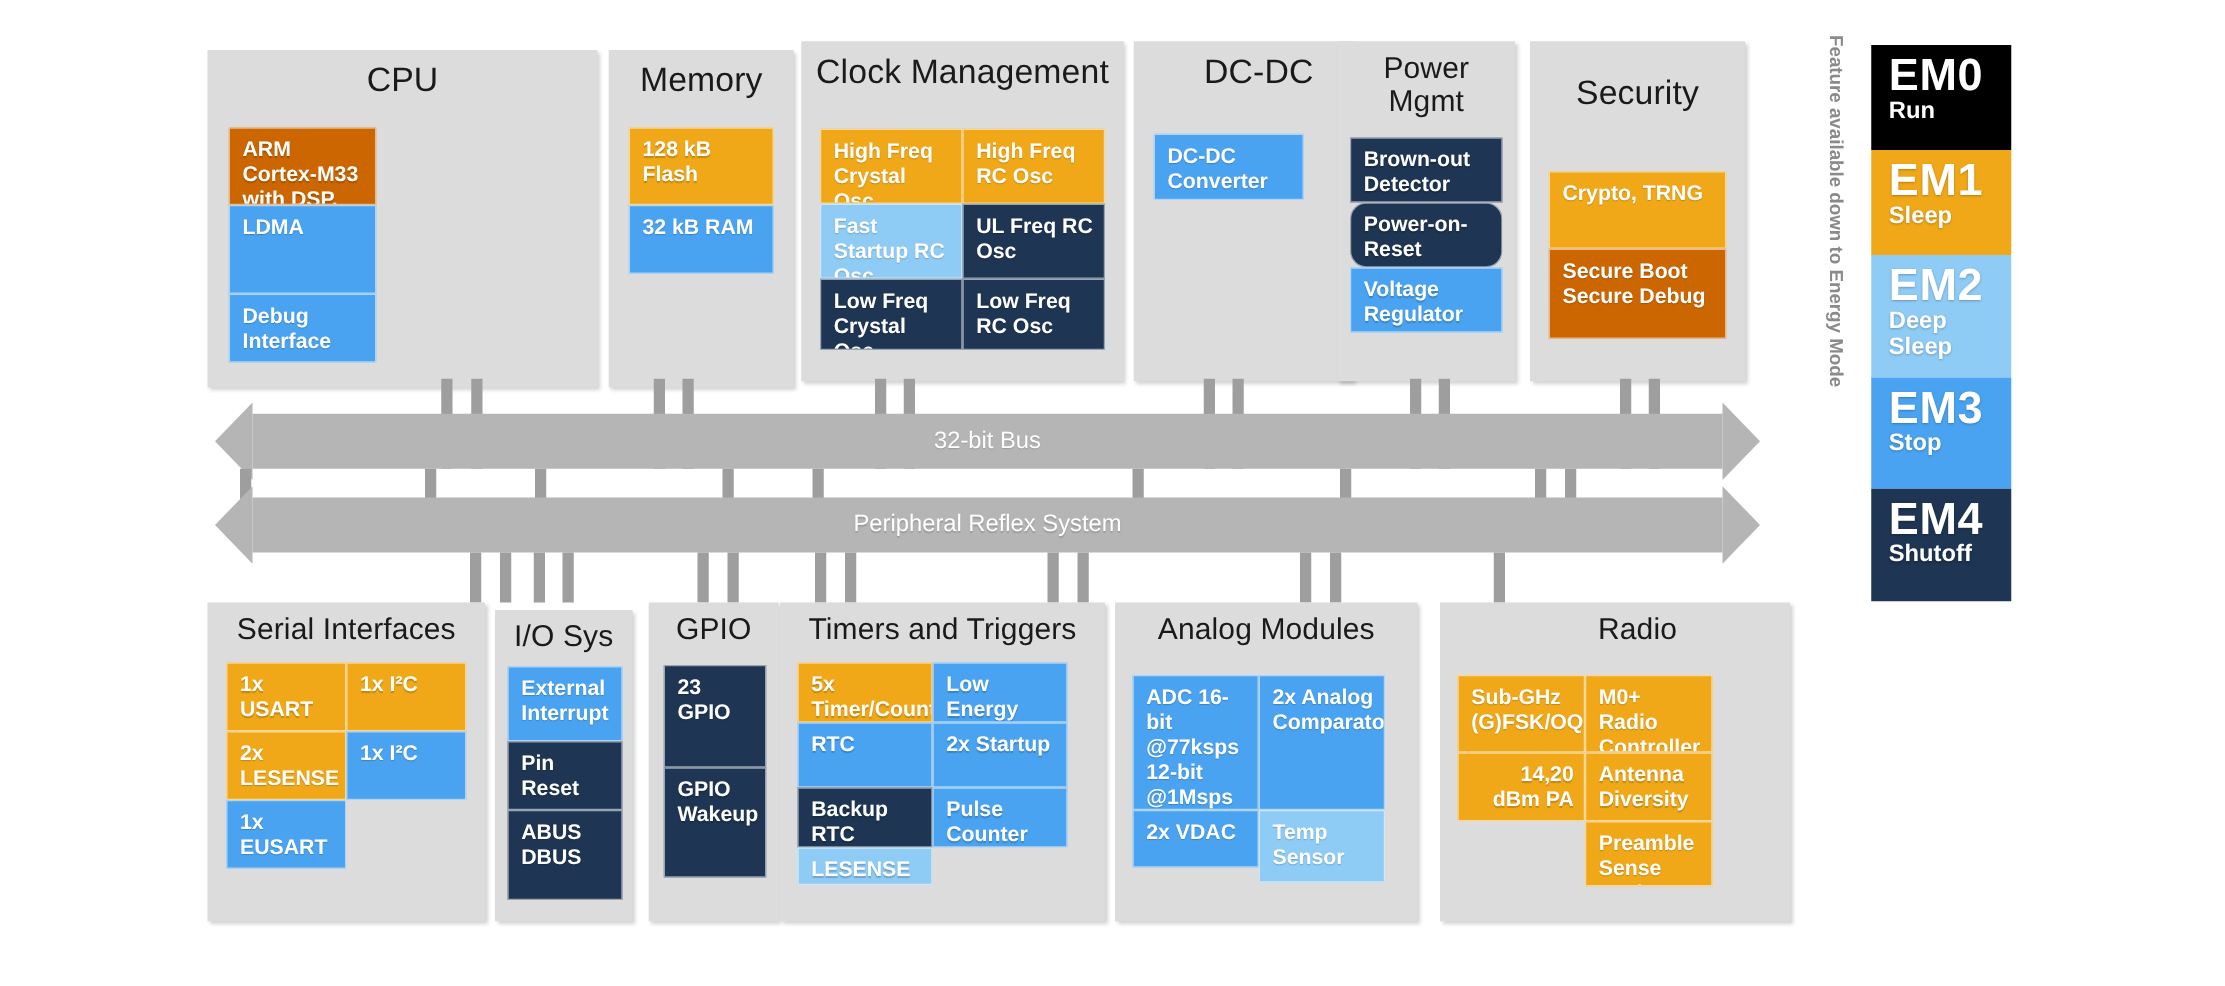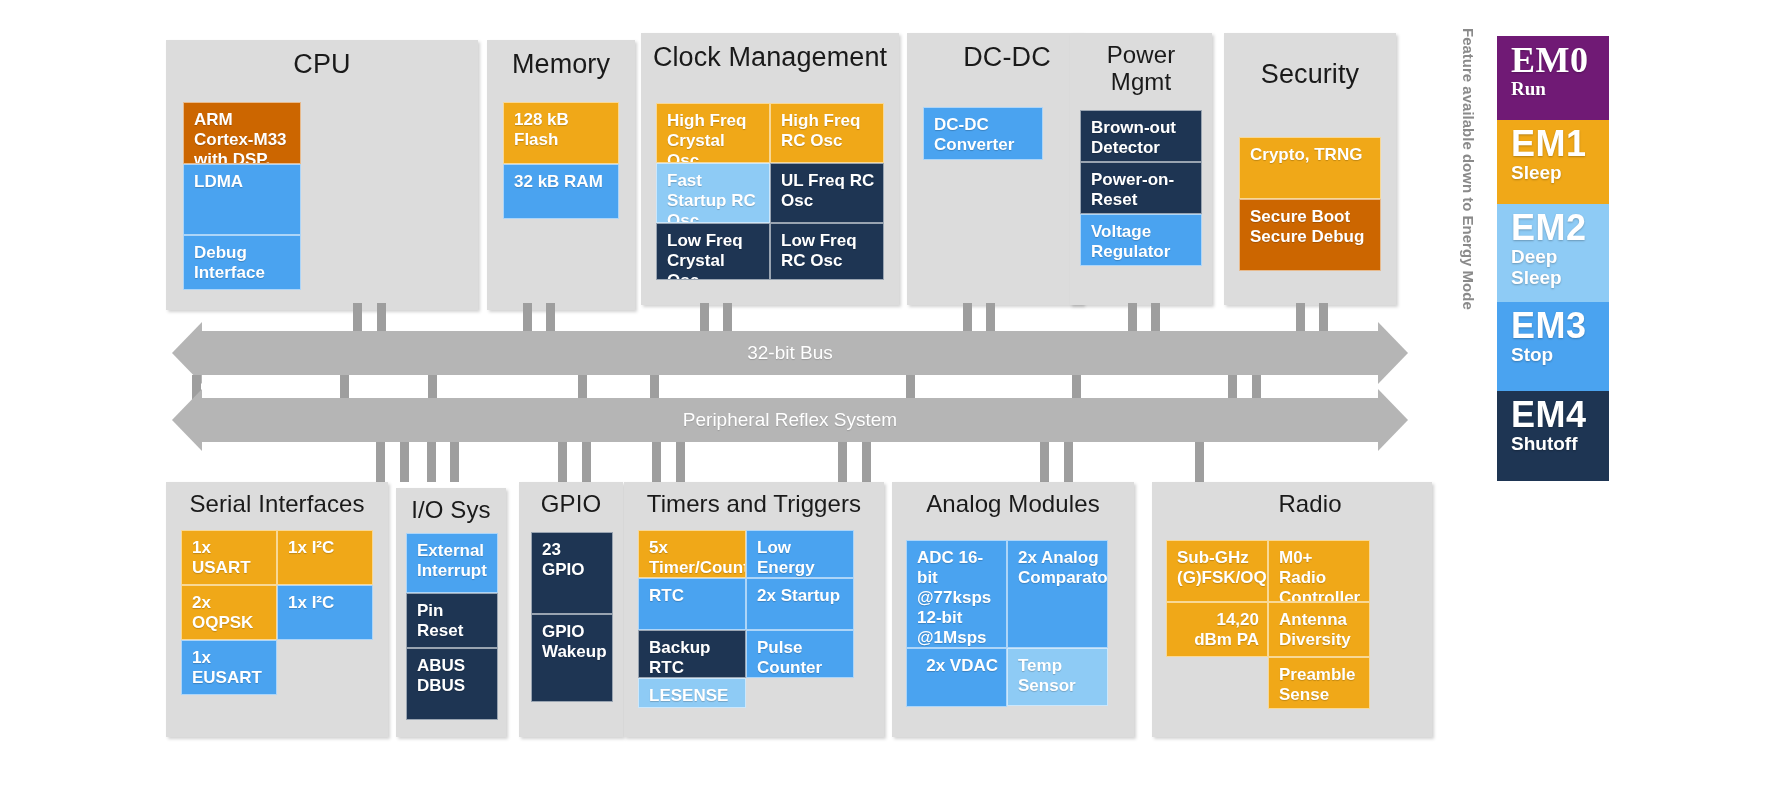--- a/index.html
+++ b/index.html
@@ -68,21 +68,21 @@
   
   .em-wrap{position:absolute;}
   .em{
     box-sizing:border-box;
     padding:6px 0 8px 14px;
     color:#ffffff;
     text-shadow:0 1px 2px rgba(0,0,0,.25);
   }
   .em-num{font-size:36px;font-weight:700;line-height:1.0;letter-spacing:.5px;}
   .em-sub{font-size:19px;font-weight:600;line-height:1.12;}
-  .em0{background:#701a75;font-family:Liberation Serif, serif;}
+  .em0{background:#000000;}
   .em1{background:#f0a818;}
   .em2{background:#8ecbf5;}
   .em3{background:#4aa3f0;}
   .em4{background:#1e3553;}
   .em-caption{
     position:absolute;
     color:#8a8a8a;
     font-size:15px;
     font-weight:700;
     white-space:nowrap;
@@ -128,21 +128,21 @@
     <div class="group-title">DC-DC</div>
     <div class="cells" style="left:16px;top:74px;width:120px;">
       <div class="cell c-blue" style="width:120px;height:53px;">DC-DC Converter</div>
     </div>
   </div>
 
   <div class="group" style="left:1070px;top:33px;width:142px;height:272px;">
     <div class="group-title small">Power<br>Mgmt</div>
     <div class="cells" style="left:10px;top:77px;width:122px;">
       <div class="cell c-navy" style="width:122px;height:52px;">Brown-out Detector</div>
-      <div class="cell c-navy" style="width:122px;height:52px;">Power-on-Reset</div>
+      <div class="cell c-navy" style="width:122px;height:52px;border-radius:13px;">Power-on-Reset</div>
       <div class="cell c-blue" style="width:122px;height:52px;">Voltage Regulator</div>
     </div>
   </div>
 
   <div class="group" style="left:1224px;top:33px;width:172px;height:272px;">
     <div class="group-title" style="padding-top:26px;">Security</div>
     <div class="cells" style="left:15px;top:104px;width:142px;">
       <div class="cell c-amber" style="width:142px;height:62px;">Crypto, TRNG</div>
       <div class="cell c-orange" style="width:142px;height:72px;">Secure Boot Secure Debug</div>
     </div>
@@ -195,21 +195,21 @@
   <div class="conn" style="left:862px;top:442px;width:9px;height:40px;"></div>
   <div class="conn" style="left:1040px;top:442px;width:9px;height:40px;"></div>
   <div class="conn" style="left:1064px;top:442px;width:9px;height:40px;"></div>
   <div class="conn" style="left:1195px;top:442px;width:9px;height:40px;"></div>
 
   <div class="group" style="left:166px;top:482px;width:222px;height:255px;">
     <div class="group-title small">Serial Interfaces</div>
     <div class="cells" style="left:15px;top:48px;width:192px;">
       <div class="cell c-amber" style="width:96px;height:55px;">1x USART</div>
       <div class="cell c-amber" style="width:96px;height:55px;">1x I²C</div>
-      <div class="cell c-amber" style="width:96px;height:55px;">2x OQPSK</div>
+      <div class="cell c-amber" style="width:96px;height:55px;">2x LESENSE</div>
       <div class="cell c-blue" style="width:96px;height:55px;">1x I²C</div>
       <div class="cell c-blue" style="width:96px;height:55px;">1x EUSART</div>
       <div class="cell c-empty" style="width:96px;height:55px;"></div>
     </div>
   </div>
 
   <div class="group" style="left:396px;top:488px;width:110px;height:249px;">
     <div class="group-title small">I/O Sys</div>
     <div class="cells" style="left:10px;top:45px;width:92px;">
       <div class="cell c-blue" style="width:92px;height:60px;">External Interrupt</div>
@@ -238,21 +238,21 @@
       <div class="cell c-lblue" style="width:108px;height:30px;">LESENSE</div>
       <div class="cell c-empty" style="width:108px;height:30px;"></div>
     </div>
   </div>
 
   <div class="group" style="left:892px;top:482px;width:242px;height:255px;">
     <div class="group-title small">Analog Modules</div>
     <div class="cells" style="left:14px;top:58px;width:202px;">
       <div class="cell c-blue" style="width:101px;height:108px;">ADC 16-bit @77ksps 12-bit @1Msps</div>
       <div class="cell c-blue" style="width:101px;height:108px;">2x Analog Comparator</div>
-      <div class="cell c-blue" style="width:101px;height:59px;text-align:right;">2x VDAC</div>
+      <div class="cell c-blue" style="width:101px;height:46px;">2x VDAC</div>
       <div class="cell c-lblue" style="width:101px;height:58px;">Temp Sensor</div>
     </div>
   </div>
 
   <div class="group" style="left:1152px;top:482px;width:244px;height:255px;padding-left:36px;">
     <div class="group-title small">Radio</div>
     <div class="cells" style="left:14px;top:58px;width:204px;">
       <div class="cell c-amber" style="width:102px;height:62px;">Sub-GHz (G)FSK/OQPSK</div>
       <div class="cell c-amber" style="width:102px;height:62px;">M0+ Radio Controller</div>
       <div class="cell c-amber" style="width:102px;height:55px;text-align:right;">14,20 dBm PA</div>

